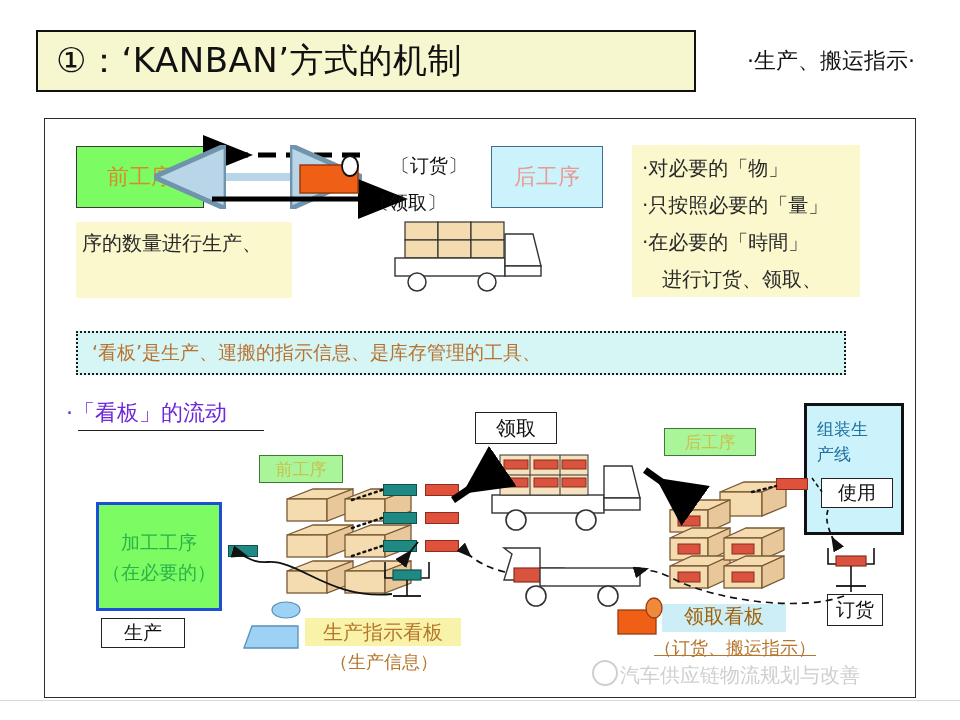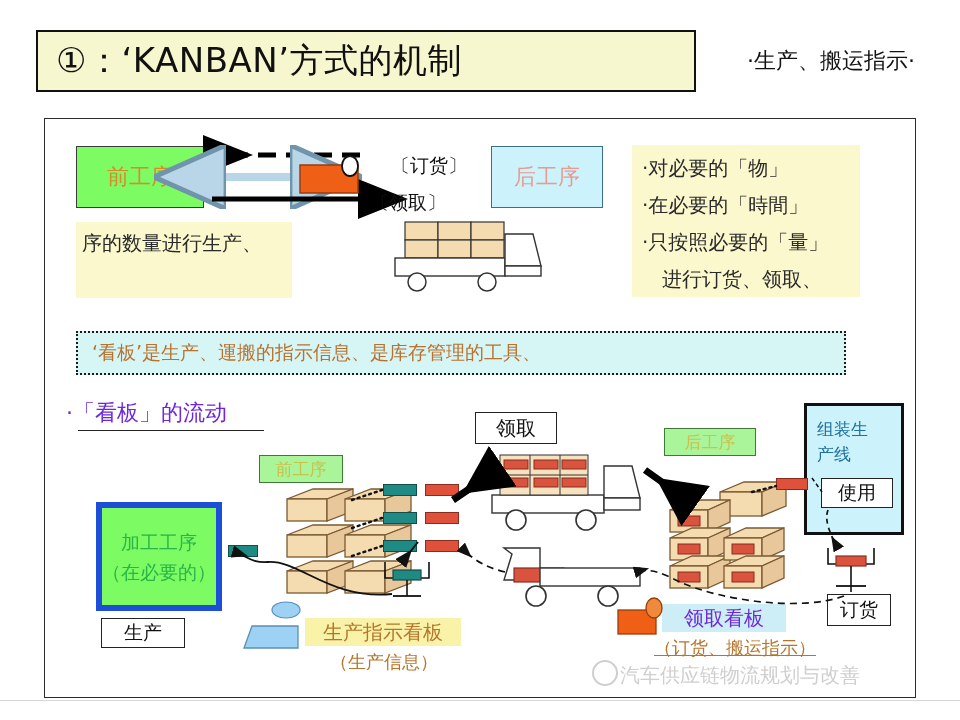--- a/index.html
+++ b/index.html
@@ -41,21 +41,21 @@
   }
   .banner-text{font-size:19px;color:#b8722f;white-space:nowrap;}
 
   
   .flow-head{position:absolute;left:66px;top:398px;font-size:22px;color:#6d28d9;white-space:nowrap;}
   .flow-rule{position:absolute;left:78px;top:430px;width:186px;height:0;border-top:1px solid #222;}
 
   
   .mini-green{background:#aaf49a;border:1px solid #3d7a35;color:#c9c24d;}
   .label-yellowfill{background:#f8f3a8;color:#b5752c;}
-  .label-bluefill{background:#cdeef7;color:#6d28d9;}
+  .label-bluefill{background:#cdeef7;color:#a16207;font-family:Liberation Mono, monospace;}
   .plain-text{position:absolute;color:#b5752c;white-space:nowrap;}
 
   
   .card{position:absolute;box-sizing:border-box;}
   .card-teal{background:#1f8a84;border:1px solid #124e4a;}
   .card-red{background:#e0513c;border:1px solid #8a2d1e;}
 
   
   .wm{position:absolute;color:#cfcfcf;white-space:nowrap;pointer-events:none;}
   .wm1{left:620px;top:662px;font-size:20px;}
@@ -145,33 +145,33 @@
   </svg>
 
   <div class="note-yellow" style="position:absolute;left:76px;top:222px;width:216px;height:76px;
        font-size:20px;line-height:36px;padding:3px 6px 0 6px;box-sizing:border-box;color:#2a2a2a;">
     <div>序的数量进行生产、</div>
   </div>
 
   <div class="note-yellow" style="position:absolute;left:632px;top:145px;width:228px;height:152px;
        font-size:20px;line-height:37px;padding:5px 0 0 10px;box-sizing:border-box;color:#2a2a2a;">
     <div>·对必要的「物」</div>
+    <div>·只按照必要的「量」</div>
     <div>·在必要的「時間」</div>
-    <div>·只按照必要的「量」</div>
     <div>　进行订货、领取、</div>
   </div>
 
   <div class="banner">
     <div class="banner-text">‘看板’是生产、運搬的指示信息、是库存管理的工具、</div>
   </div>
 
   <div class="flow-head">·「看板」的流动</div>
   <div class="flow-rule"></div>
 
-  <div class="box proc-green" style="left:96px;top:502px;width:126px;height:109px;border:6px solid #1d4ed8;
+  <div class="box proc-green" style="left:96px;top:502px;width:126px;height:109px;border:3px solid #1d4ed8;
        font-size:19px;line-height:30px;color:#2ab44a;flex-direction:column;">
     <span>加工工序</span>
     <span>（在必要的）</span>
   </div>
 
   <div class="box plain-box" style="left:101px;top:618px;width:84px;height:30px;font-size:19px;">
     <span>生产</span>
   </div>
 
   <div class="box mini-green" style="left:259px;top:455px;width:84px;height:28px;font-size:17px;">
@@ -190,21 +190,21 @@
        border:3px solid #111;box-sizing:border-box;font-family:Liberation Mono, monospace;">
     <div style="font-size:17px;line-height:25px;color:#1f6f9f;padding:12px 0 0 10px;">
       <div>组装生</div>
       <div>产线</div>
     </div>
     <div class="box plain-box" style="left:14px;top:72px;width:72px;height:30px;font-size:19px;position:absolute;">
       <span>使用</span>
     </div>
   </div>
 
-  <div class="box plain-box" style="left:827px;top:594px;width:64px;height:32px;font-size:19px;">
+  <div class="box plain-box" style="left:827px;top:594px;width:56px;height:32px;font-size:19px;">
     <span>订货</span>
   </div>
 
   <div class="label-yellowfill" style="position:absolute;left:305px;top:618px;width:156px;height:28px;
        font-size:20px;text-align:center;line-height:28px;">生产指示看板</div>
   <div class="plain-text" style="left:330px;top:650px;font-size:18px;color:#b5752c;">（生产信息）</div>
 
   <div class="label-bluefill" style="position:absolute;left:662px;top:604px;width:124px;height:28px;
        font-size:20px;text-align:center;line-height:28px;">领取看板</div>
   <div class="plain-text" style="left:654px;top:636px;font-size:18px;color:#b5752c;text-decoration:underline;">（订货、搬运指示）</div>

